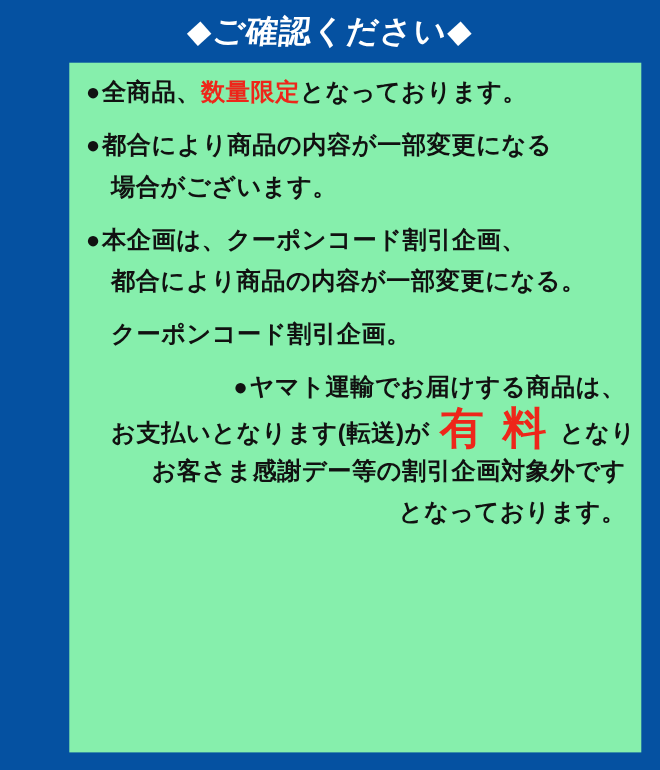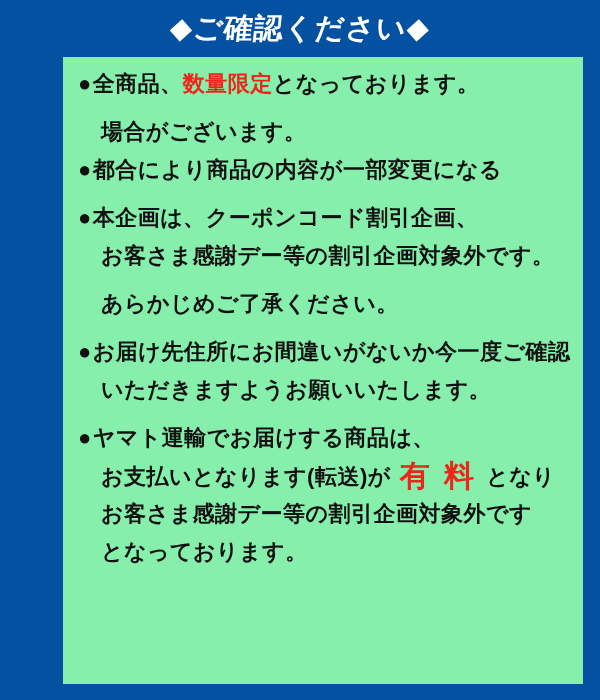--- a/index.html
+++ b/index.html
@@ -47,20 +47,21 @@
   ul.notice-list {
     list-style: none;
     margin: 0;
     padding: 0;
   }
   li.item {
     margin: 0 0 10px 0;
   }
   li.item:last-child {
     margin-bottom: 0;
+    text-align: right;
   }
   .line {
     line-height: 38px;
     height: 38px;
     white-space: nowrap;
     color: #111111;
     font-size: 22px;
     font-weight: 700;
     letter-spacing: 0.5px;
   }
@@ -73,52 +74,48 @@
     font-size: 22px;
   }
   .seg {
     vertical-align: baseline;
   }
   .seg-red {
     color: #ee261a;
   }
   .seg-red-large {
     color: #ee261a;
-    font-size: 30px;
+    font-size: 40px;
     letter-spacing: 3px;
     margin: 0 9px;
     vertical-align: -2px;
   }
 </style>
 </head>
 <body>
 
 <div class="page">
   <div class="header">
     <span class="header-title">◆ご確認ください◆</span>
   </div>
   <div class="panel">
     <ul class="notice-list" id="notice-list">
         <li class="item">
           <div class="line first"><span class="bullet">●</span><span class="seg">全商品、</span><span class="seg seg-red">数量限定</span><span class="seg">となっております。</span></div>
         </li>
         <li class="item">
+          <div class="line first"><span class="bullet">●</span><span class="seg">都合により商品の内容が一部変更になる</span></div>
           <div class="line cont"><span class="seg">場合がございます。</span></div>
-          <div class="line first"><span class="bullet">●</span><span class="seg">都合により商品の内容が一部変更になる</span></div>
         </li>
         <li class="item">
           <div class="line first"><span class="bullet">●</span><span class="seg">本企画は、クーポンコード割引企画、</span></div>
-          <div class="line cont"><span class="seg">お客さま感謝デー等の割引企画対象外です。</span></div>
+          <div class="line cont"><span class="seg">都合により商品の内容が一部変更になる。</span></div>
         </li>
         <li class="item">
-          <div class="line cont"><span class="seg">あらかじめご了承ください。</span></div>
-        </li>
-        <li class="item">
-          <div class="line first"><span class="bullet">●</span><span class="seg">お届け先住所にお間違いがないか今一度ご確認</span></div>
-          <div class="line cont"><span class="seg">いただきますようお願いいたします。</span></div>
+          <div class="line cont"><span class="seg">クーポンコード割引企画。</span></div>
         </li>
         <li class="item">
           <div class="line first"><span class="bullet">●</span><span class="seg">ヤマト運輸でお届けする商品は、</span></div>
           <div class="line cont"><span class="seg">お支払いとなります(転送)が</span><span class="seg seg-red-large">有 料</span><span class="seg">となり</span></div>
           <div class="line cont"><span class="seg">お客さま感謝デー等の割引企画対象外です</span></div>
           <div class="line cont"><span class="seg">となっております。</span></div>
         </li>
       </ul>
   </div>
 </div>

